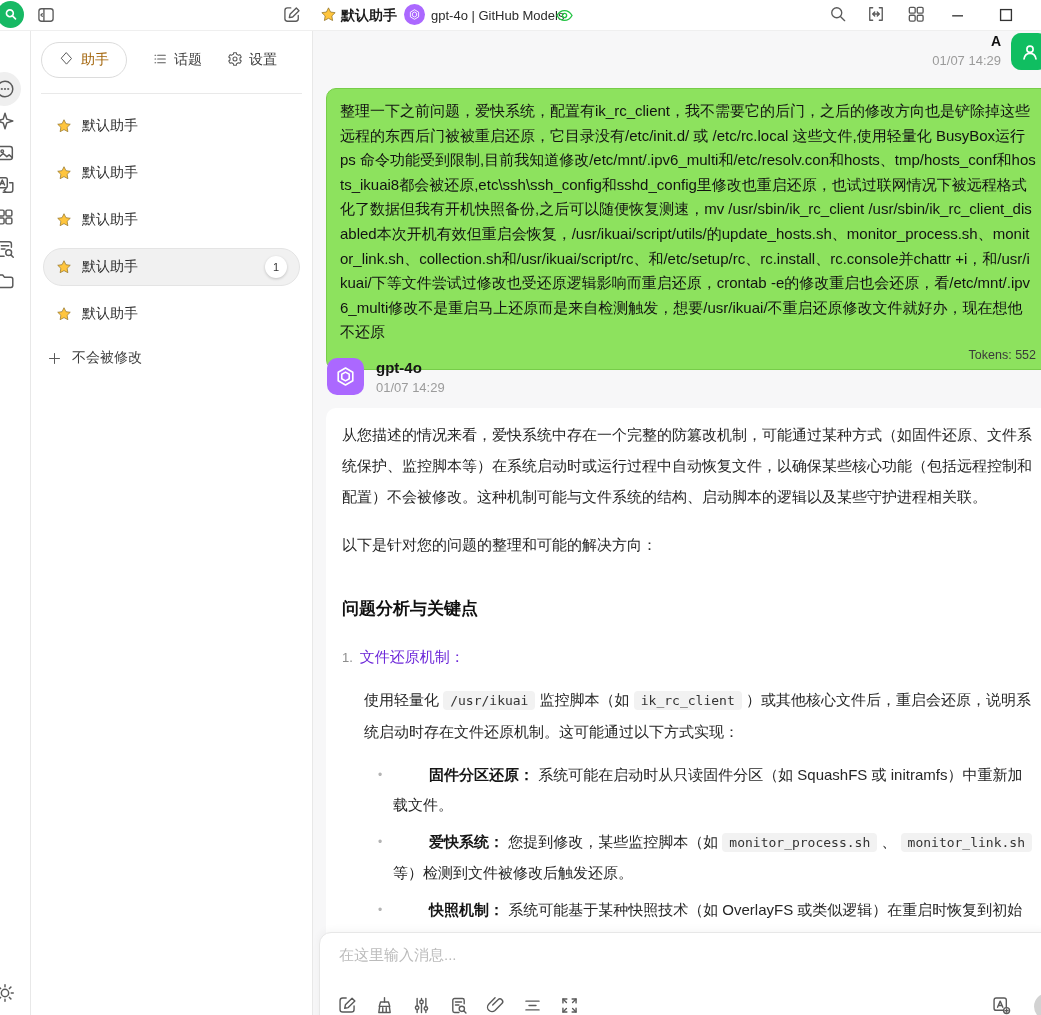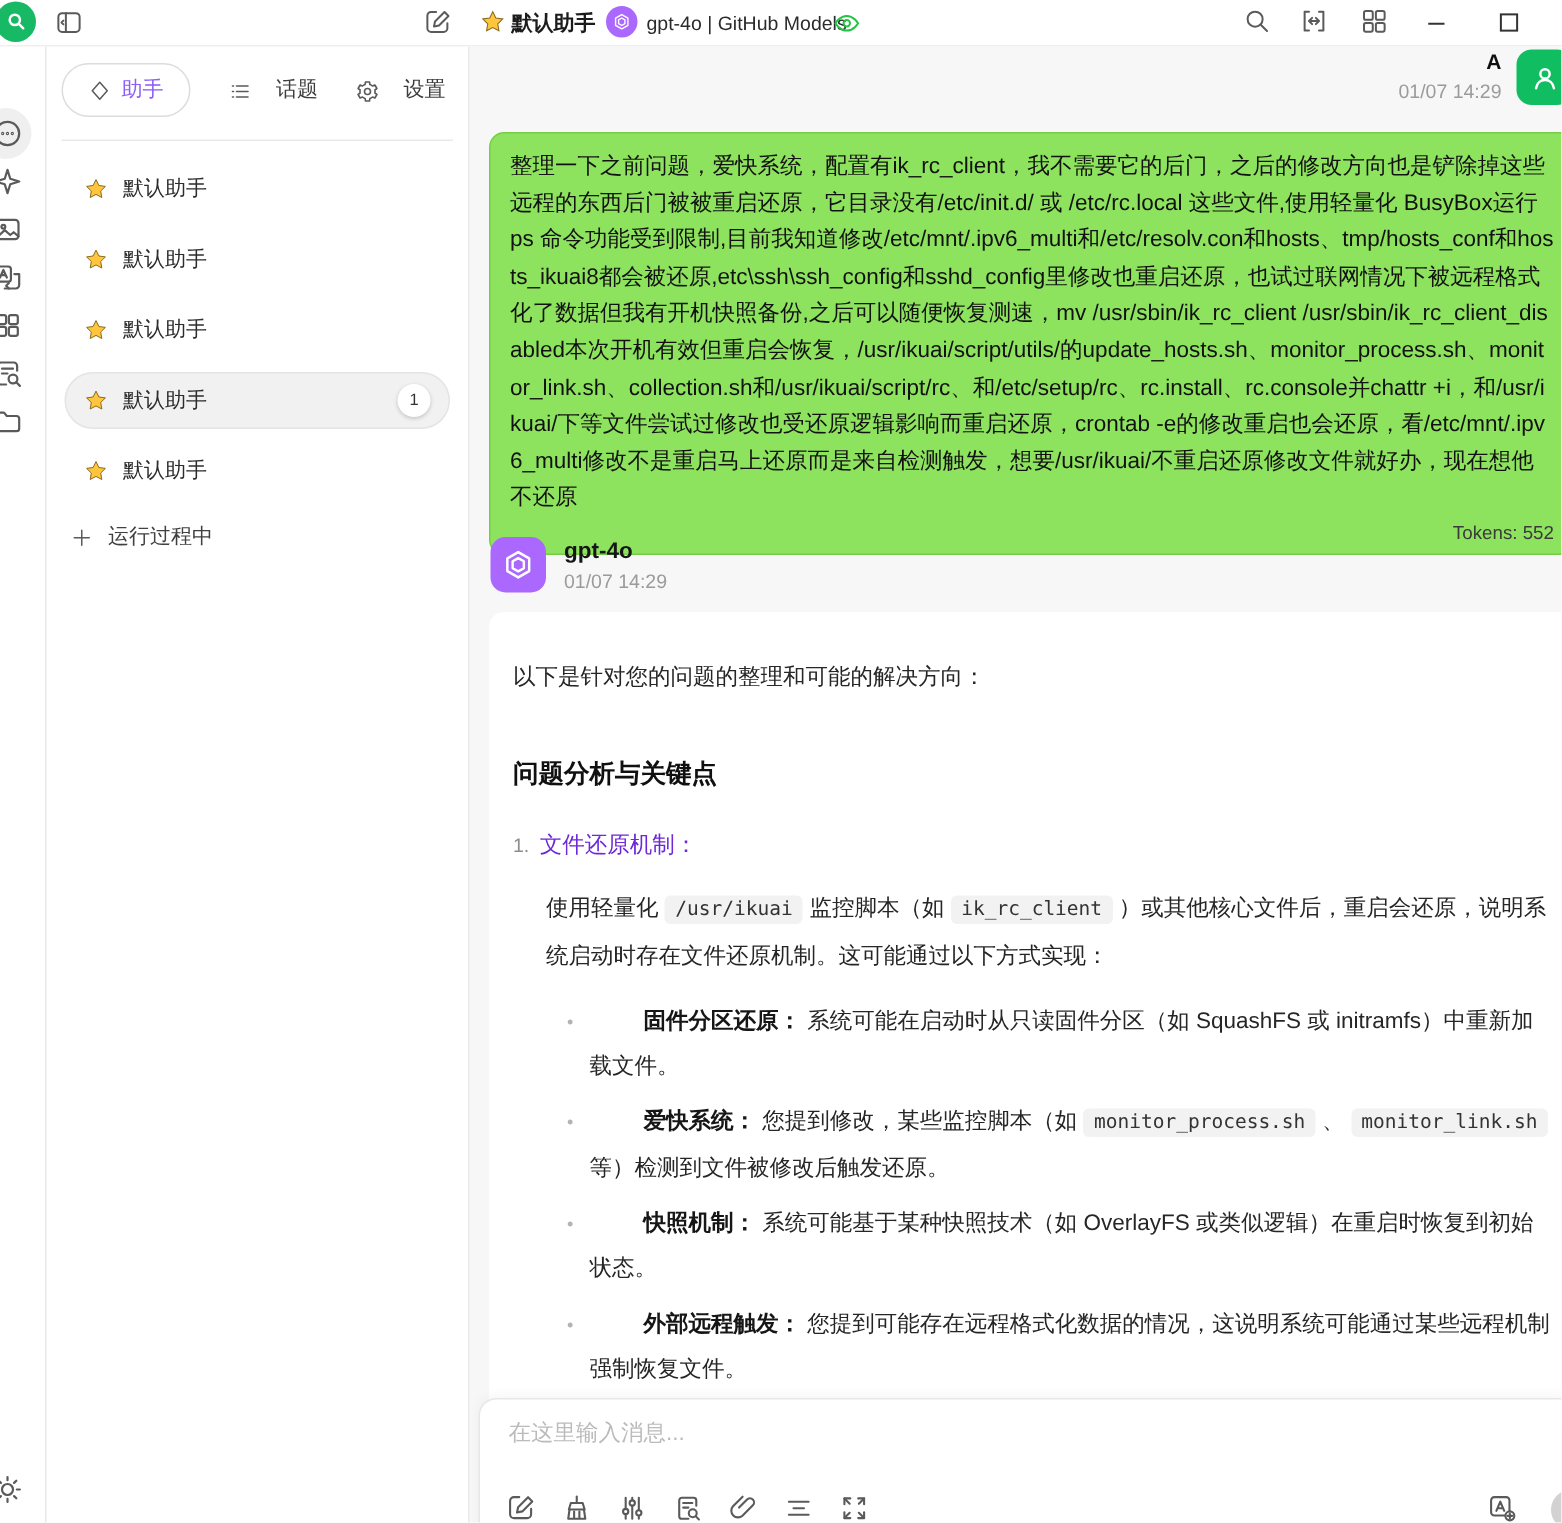--- a/index.html
+++ b/index.html
@@ -18,22 +18,22 @@
   .chip-label{left:431px;top:8px;font-size:13px;color:#2b2b2b;}
 
   
   .rail{position:absolute;left:0;top:30px;bottom:0;width:30px;background:#fff;border-right:1px solid #e8e8e8;overflow:hidden;z-index:8;}
   .ritem{position:absolute;left:-6px;width:22px;height:22px;}
   .active-bg{position:absolute;left:-13px;top:42px;width:34px;height:34px;border-radius:50%;background:#efefef;}
 
   
   .sidebar{position:absolute;left:31px;top:30px;width:281px;bottom:0;background:#fff;border-right:1px solid #e8e8e8;z-index:7;}
   .tabs{display:flex;align-items:center;gap:25px;padding:12px 0 10px 10px;}
-  .tab-pill{display:flex;align-items:center;gap:7px;padding:8px 17px;border:1px solid #dcdcdc;border-radius:20px;font-size:14px;color:#8b5cf6;background:#fff;}
-  .tab{display:flex;align-items:flex-end;gap:16px;font-size:14px;color:#3d3d3d;}
+  .tab-pill{display:flex;align-items:flex-start;gap:7px;padding:8px 17px;border:1px solid #dcdcdc;border-radius:20px;font-size:14px;color:#a16207;background:#fff;}
+  .tab{display:flex;align-items:flex-start;gap:6px;font-size:14px;color:#3d3d3d;}
   .sb-divider{height:1px;background:#e9e9e9;margin:5px 10px 0 10px;}
   .sb-list{padding:13px 12px 0 12px;display:flex;flex-direction:column;gap:9px;}
   .sb-item{display:flex;align-items:center;gap:10px;height:36px;padding:0 12px;border-radius:19px;font-size:14px;color:#2d2d2d;border:1px solid transparent;}
   .sb-item.selected{background:#f1f1f1;border-color:#e4e4e4;}
   .badge{margin-left:auto;width:22px;height:22px;border-radius:50%;background:#fff;box-shadow:0 1px 3px rgba(0,0,0,.2);display:flex;align-items:center;justify-content:center;font-size:11px;color:#333;}
   .sb-add{display:flex;align-items:center;gap:10px;margin:16px 0 0 16px;font-size:14px;color:#404040;}
 
   
   .chat{position:absolute;left:313px;top:30px;right:0;bottom:0;background:#f7f7f8;overflow:hidden;}
   .meta{position:absolute;top:3px;right:40px;text-align:right;}
@@ -270,21 +270,21 @@
       <span>默认助手</span>
     </div>
   </div>
 
   <div class="sb-add">
     <svg width="15" height="15" viewBox="0 0 24 24">
         <g class="ic">
           <path d="M12 4v16M4 12h16"></path>
         </g>
       </svg>
-    <span>运行过程中</span>
+    <span>不会被修改</span>
   </div>
 </div>
 
 <div class="chat">
 
   <div class="meta">
     <div class="sender">A</div>
     <div class="time">01/07 14:29</div>
   </div>
   <div class="uavatar">
@@ -310,20 +310,21 @@
           </g>
         </svg>
     </div>
     <div>
       <div class="ai-name">gpt-4o</div>
       <div class="ai-time">01/07 14:29</div>
     </div>
   </div>
 
   <div class="ai-card">
+    <p>从您描述的情况来看，爱快系统中存在一个完整的防篡改机制，可能通过某种方式（如固件还原、文件系统保护、监控脚本等）在系统启动时或运行过程中自动恢复文件，以确保某些核心功能（包括远程控制和配置）不会被修改。这种机制可能与文件系统的结构、启动脚本的逻辑以及某些守护进程相关联。</p>
     <p class="p2">以下是针对您的问题的整理和可能的解决方向：</p>
     <h3>问题分析与关键点</h3>
 
     <div class="olrow">
       <span class="olnum">1.</span><span class="oltitle">文件还原机制：</span>
     </div>
     <p class="olpara">
       <span>使用轻量化 </span><code class="inline">/usr/ikuai</code><span> 监控脚本（如 </span><code class="inline">ik_rc_client</code><span> ）或其他核心文件后，重启会还原，说明系统启动时存在文件还原机制。这可能通过以下方式实现：</span>
     </p>
     <ul class="bul">

